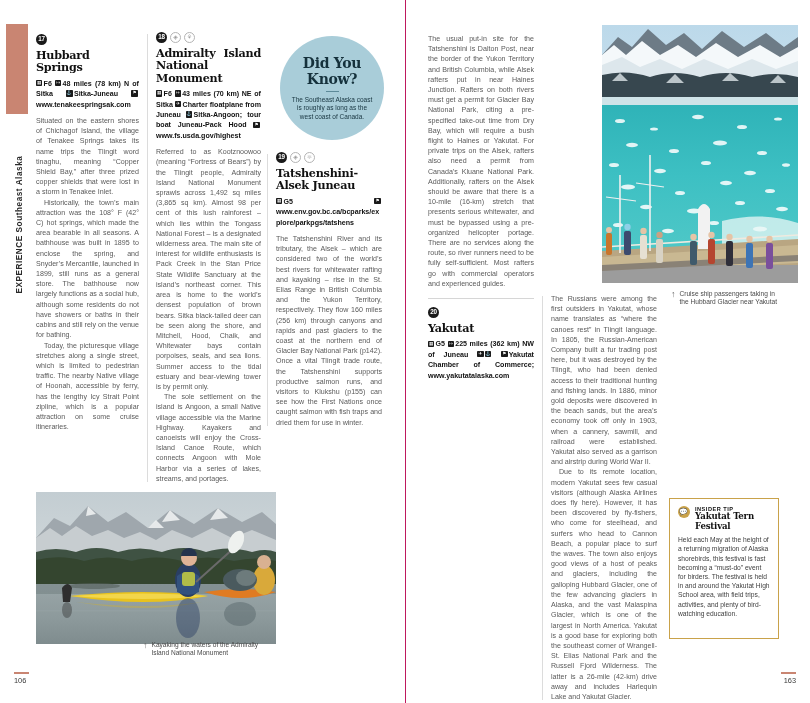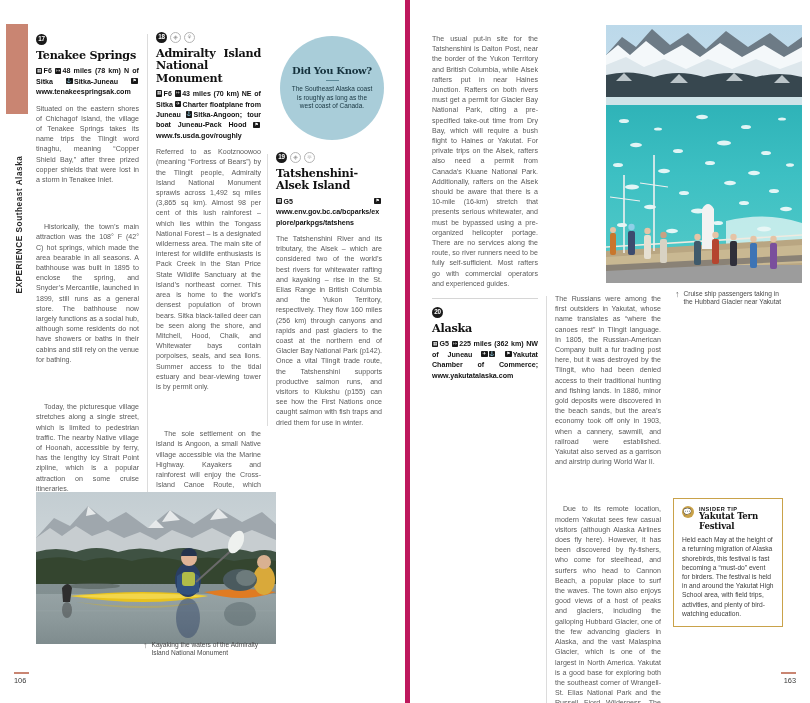--- a/index.html
+++ b/index.html
@@ -20,21 +20,21 @@
     display: flex;
   }
 
   .page {
     position: relative;
     height: 703px;
     background: #ffffff;
     overflow: hidden;
   }
   .page-left  { width: 405px; }
-  .page-right { width: 405px; border-left: 5px solid #be185d; }
+  .page-right { width: 405px; border-left: 1px solid #be185d; }
 
   
   .running-head-block {
     position: absolute;
     left: 6px; top: 24px;
     width: 22px;
   }
   .running-swatch {
     width: 22px; height: 90px;
     background: #c98572;
@@ -122,39 +122,39 @@
     line-height: 6.4px;
     text-align: center;
     vertical-align: -0.5px;
     margin-right: 1.2px;
     border-radius: 0.8px;
     font-weight: 400;
     overflow: hidden;
   }
 
   p.body-para { margin-bottom: 0; text-indent: 0; }
-  p.body-para + p.body-para { text-indent: 8px; margin-top: 37px; }
+  p.body-para + p.body-para { text-indent: 8px; }
 
   
   .dyk {
     position: absolute;
     width: 104px; height: 104px;
     border-radius: 50%;
     background: #a9cdd9;
     display: flex;
     flex-direction: column;
     align-items: center;
     justify-content: center;
     padding: 10px;
     text-align: center;
   }
   .dyk-title {
     font-family: "DejaVu Serif", serif;
     font-weight: 700;
-    font-size: 10px;
+    font-size: 14px;
     color: #15313c;
     letter-spacing: -0.3px;
   }
   .dyk-rule { width: 13px; height: 1px; background: #5d8a99; margin: 4px 0 4px; }
   .dyk-body {
     font-size: 6.5px;
     line-height: 8.6px;
     color: #17343f;
   }
 
@@ -168,21 +168,21 @@
     font-size: 6.6px;
     line-height: 8.4px;
     color: #4a4a4a;
   }
   .caption .arrow { font-size: 9px; color: #6a6a6a; line-height: 8px; }
 
   
   .tip-box {
     position: absolute;
     border: 1px solid #c9a24a;
-    padding: 7px 8px 8px;
+    padding: 7px 8px 20px;
   }
   .tip-head { display: flex; gap: 5px; align-items: flex-start; }
   .tip-icon {
     width: 12px; height: 12px; border-radius: 50%;
     background: #c9a24a; color: #fff;
     display: flex; align-items: center; justify-content: center;
     font-size: 7px; flex: none;
   }
   .tip-kicker {
     font-size: 5.6px; letter-spacing: 0.5px; color: #111; font-weight: 700;
@@ -210,21 +210,21 @@
 
     <div class="running-head-block">
       <div class="running-swatch"></div>
       <div class="running-text">EXPERIENCE Southeast Alaska</div>
     </div>
 
     <div class="col" style="left:36px; top:34px; width:103px;">
       <div class="badge-row">
         <span class="num-badge">17</span>
       </div>
-      <h2 class="entry-title">Tenakee Springs</h2>
+      <h2 class="entry-title">Hubbard Springs</h2>
       <div class="practical">
         <span class="pict">▦</span><span>F6</span>
         <span class="pict">↦</span><span>48 miles (78 km) N of Sitka</span>
         <span class="pict">⚓</span><span>Sitka-Juneau</span>
         <span class="pict">⚑</span><span>www.tenakeespringsak.com</span>
       </div>
       <p class="body-para">Situated on the eastern shores of Chichagof Island, the village of Tenakee Springs takes its name trips the Tlingit word tinaghu, meaning “Copper Shield Bay,” after three prized copper shields that were lost in a storm in Tenakee Inlet.</p>
       <p class="body-para">Historically, the town’s main attraction was the 108° F (42° C) hot springs, which made the area bearable in all seasons. A bathhouse was built in 1895 to enclose the spring, and Snyder’s Mercantile, launched in 1899, still runs as a general store. The bathhouse now largely functions as a social hub, although some residents do not have showers or baths in their cabins and still rely on the venue for bathing.</p>
       <p class="body-para">Today, the picturesque village stretches along a single street, which is limited to pedestrian traffic. The nearby Native village of Hoonah, accessible by ferry, has the lengthy Icy Strait Point zipline, which is a popular attraction on some cruise itineraries.</p>
     </div>
@@ -234,39 +234,39 @@
         <span class="num-badge">18</span>
         <span class="act-icon">◈</span>
         <span class="act-icon">⚘</span>
       </div>
       <h2 class="entry-title">Admiralty Island National Monument</h2>
       <div class="practical">
         <span class="pict">▦</span><span>F6</span>
         <span class="pict">↦</span><span>43 miles (70 km) NE of Sitka</span>
         <span class="pict">✈</span><span>Charter floatplane from Juneau</span>
         <span class="pict">⚓</span><span>Sitka-Angoon; tour boat Juneau-Pack Hood</span>
-        <span class="pict">⚑</span><span>www.fs.usda.gov/roughly</span>
+        <span class="pict">⚑</span><span>www.fs.usda.gov/highest</span>
       </div>
       <p class="body-para">Referred to as Kootznoowoo (meaning “Fortress of Bears”) by the Tlingit people, Admiralty Island National Monument sprawls across 1,492 sq miles (3,865 sq km). Almost 98 per cent of this lush rainforest – which lies within the Tongass National Forest – is a designated wilderness area. The main site of interest for wildlife enthusiasts is Pack Creek in the Stan Price State Wildlife Sanctuary at the island’s northeast corner. This area is home to the world’s densest population of brown bears. Sitka black-tailed deer can be seen along the shore, and Mitchell, Hood, Chaik, and Whitewater bays contain porpoises, seals, and sea lions. Summer access to the tidal estuary and bear-viewing tower is by permit only.</p>
-      <p class="body-para">The sole settlement on the island is Angoon, a small Native village accessible via the Marine Highway. Kayakers and rainforest will enjoy the Cross-Island Canoe Route, which connects Angoon with Mole Harbor via a series of lakes, streams, and portages.</p>
+      <p class="body-para">The sole settlement on the island is Angoon, a small Native village accessible via the Marine Highway. Kayakers and canoeists will enjoy the Cross-Island Canoe Route, which connects Angoon with Mole Harbor via a series of lakes, streams, and portages.</p>
     </div>
 
     <div class="dyk" style="left:280px; top:36px;">
       <div class="dyk-title">Did You Know?</div>
       <div class="dyk-rule"></div>
       <div class="dyk-body">The Southeast Alaska coast is roughly as long as the west coast of Canada.</div>
     </div>
 
     <div class="col rule-left" style="left:276px; top:152px; width:106px;">
       <div class="badge-row">
         <span class="num-badge">19</span>
         <span class="act-icon">◈</span>
         <span class="act-icon">⚛</span>
       </div>
-      <h2 class="entry-title">Tatshenshini-Alsek Island</h2>
+      <h2 class="entry-title">Tatshenshini-Alsek Juneau</h2>
       <div class="practical">
         <span class="pict">▦</span><span>G5</span>
         <span class="pict">⚑</span><span>www.env.gov.bc.ca/bcparks/explore/parkpgs/tatshens</span>
       </div>
       <p class="body-para">The Tatshenshini River and its tributary, the Alsek – which are considered two of the world’s best rivers for whitewater rafting and kayaking – rise in the St. Elias Range in British Columbia and the Yukon Territory, respectively. They flow 160 miles (256 km) through canyons and rapids and past glaciers to the coast at the northern end of Glacier Bay National Park (p142). Once a vital Tlingit trade route, the Tatshenshini supports productive salmon runs, and visitors to Klukshu (p155) can see how the First Nations once caught salmon with fish traps and dried them for use in winter.</p>
     </div>
 
     <div class="photo" style="left:36px; top:492px; width:240px; height:152px;">
       <svg width="240" height="152" viewBox="0 0 240 152" preserveAspectRatio="none">
         <defs>
@@ -340,21 +340,21 @@
   <div class="page page-right">
 
     <div class="col" style="left:22px; top:34px; width:106px;">
       <p class="body-para">The usual put-in site for the Tatshenshini is Dalton Post, near the border of the Yukon Territory and British Columbia, while Alsek rafters put in near Haines Junction. Rafters on both rivers must get a permit for Glacier Bay National Park, citing a pre-specified take-out time from Dry Bay, which will require a bush flight to Haines or Yakutat. For private trips on the Alsek, rafters also need a permit from Canada’s Kluane National Park. Additionally, rafters on the Alsek should be aware that there is a 10-mile (16-km) stretch that presents serious whitewater, and must be bypassed using a pre-organized helicopter portage. There are no services along the route, so river runners need to be fully self-sufficient. Most rafters go with commercial operators and experienced guides.</p>
 
       <div class="divider-rule"></div>
 
       <div class="badge-row">
         <span class="num-badge">20</span>
       </div>
-      <h2 class="entry-title">Alaska</h2>
+      <h2 class="entry-title">Yakutat</h2>
       <div class="practical">
         <span class="pict">▦</span><span>G5</span>
         <span class="pict">↦</span><span>225 miles (362 km) NW of Juneau</span>
         <span class="pict">✈</span><span class="pict">⚓</span>
         <span class="pict">⚑</span><span>Yakutat Chamber of Commerce; www.yakutatalaska.com</span>
       </div>
     </div>
 
     <div class="col rule-left" style="left:145px; top:294px; width:106px;">
       <p class="body-para">The Russians were among the first outsiders in Yakutat, whose name translates as “where the canoes rest” in Tlingit language. In 1805, the Russian-American Company built a fur trading post here, but it was destroyed by the Tlingit, who had been denied access to their traditional hunting and fishing lands. In 1886, minor gold deposits were discovered in the beach sands, but the area’s economy took off only in 1903, when a cannery, sawmill, and railroad were established. Yakutat also served as a garrison and airstrip during World War II.</p>

